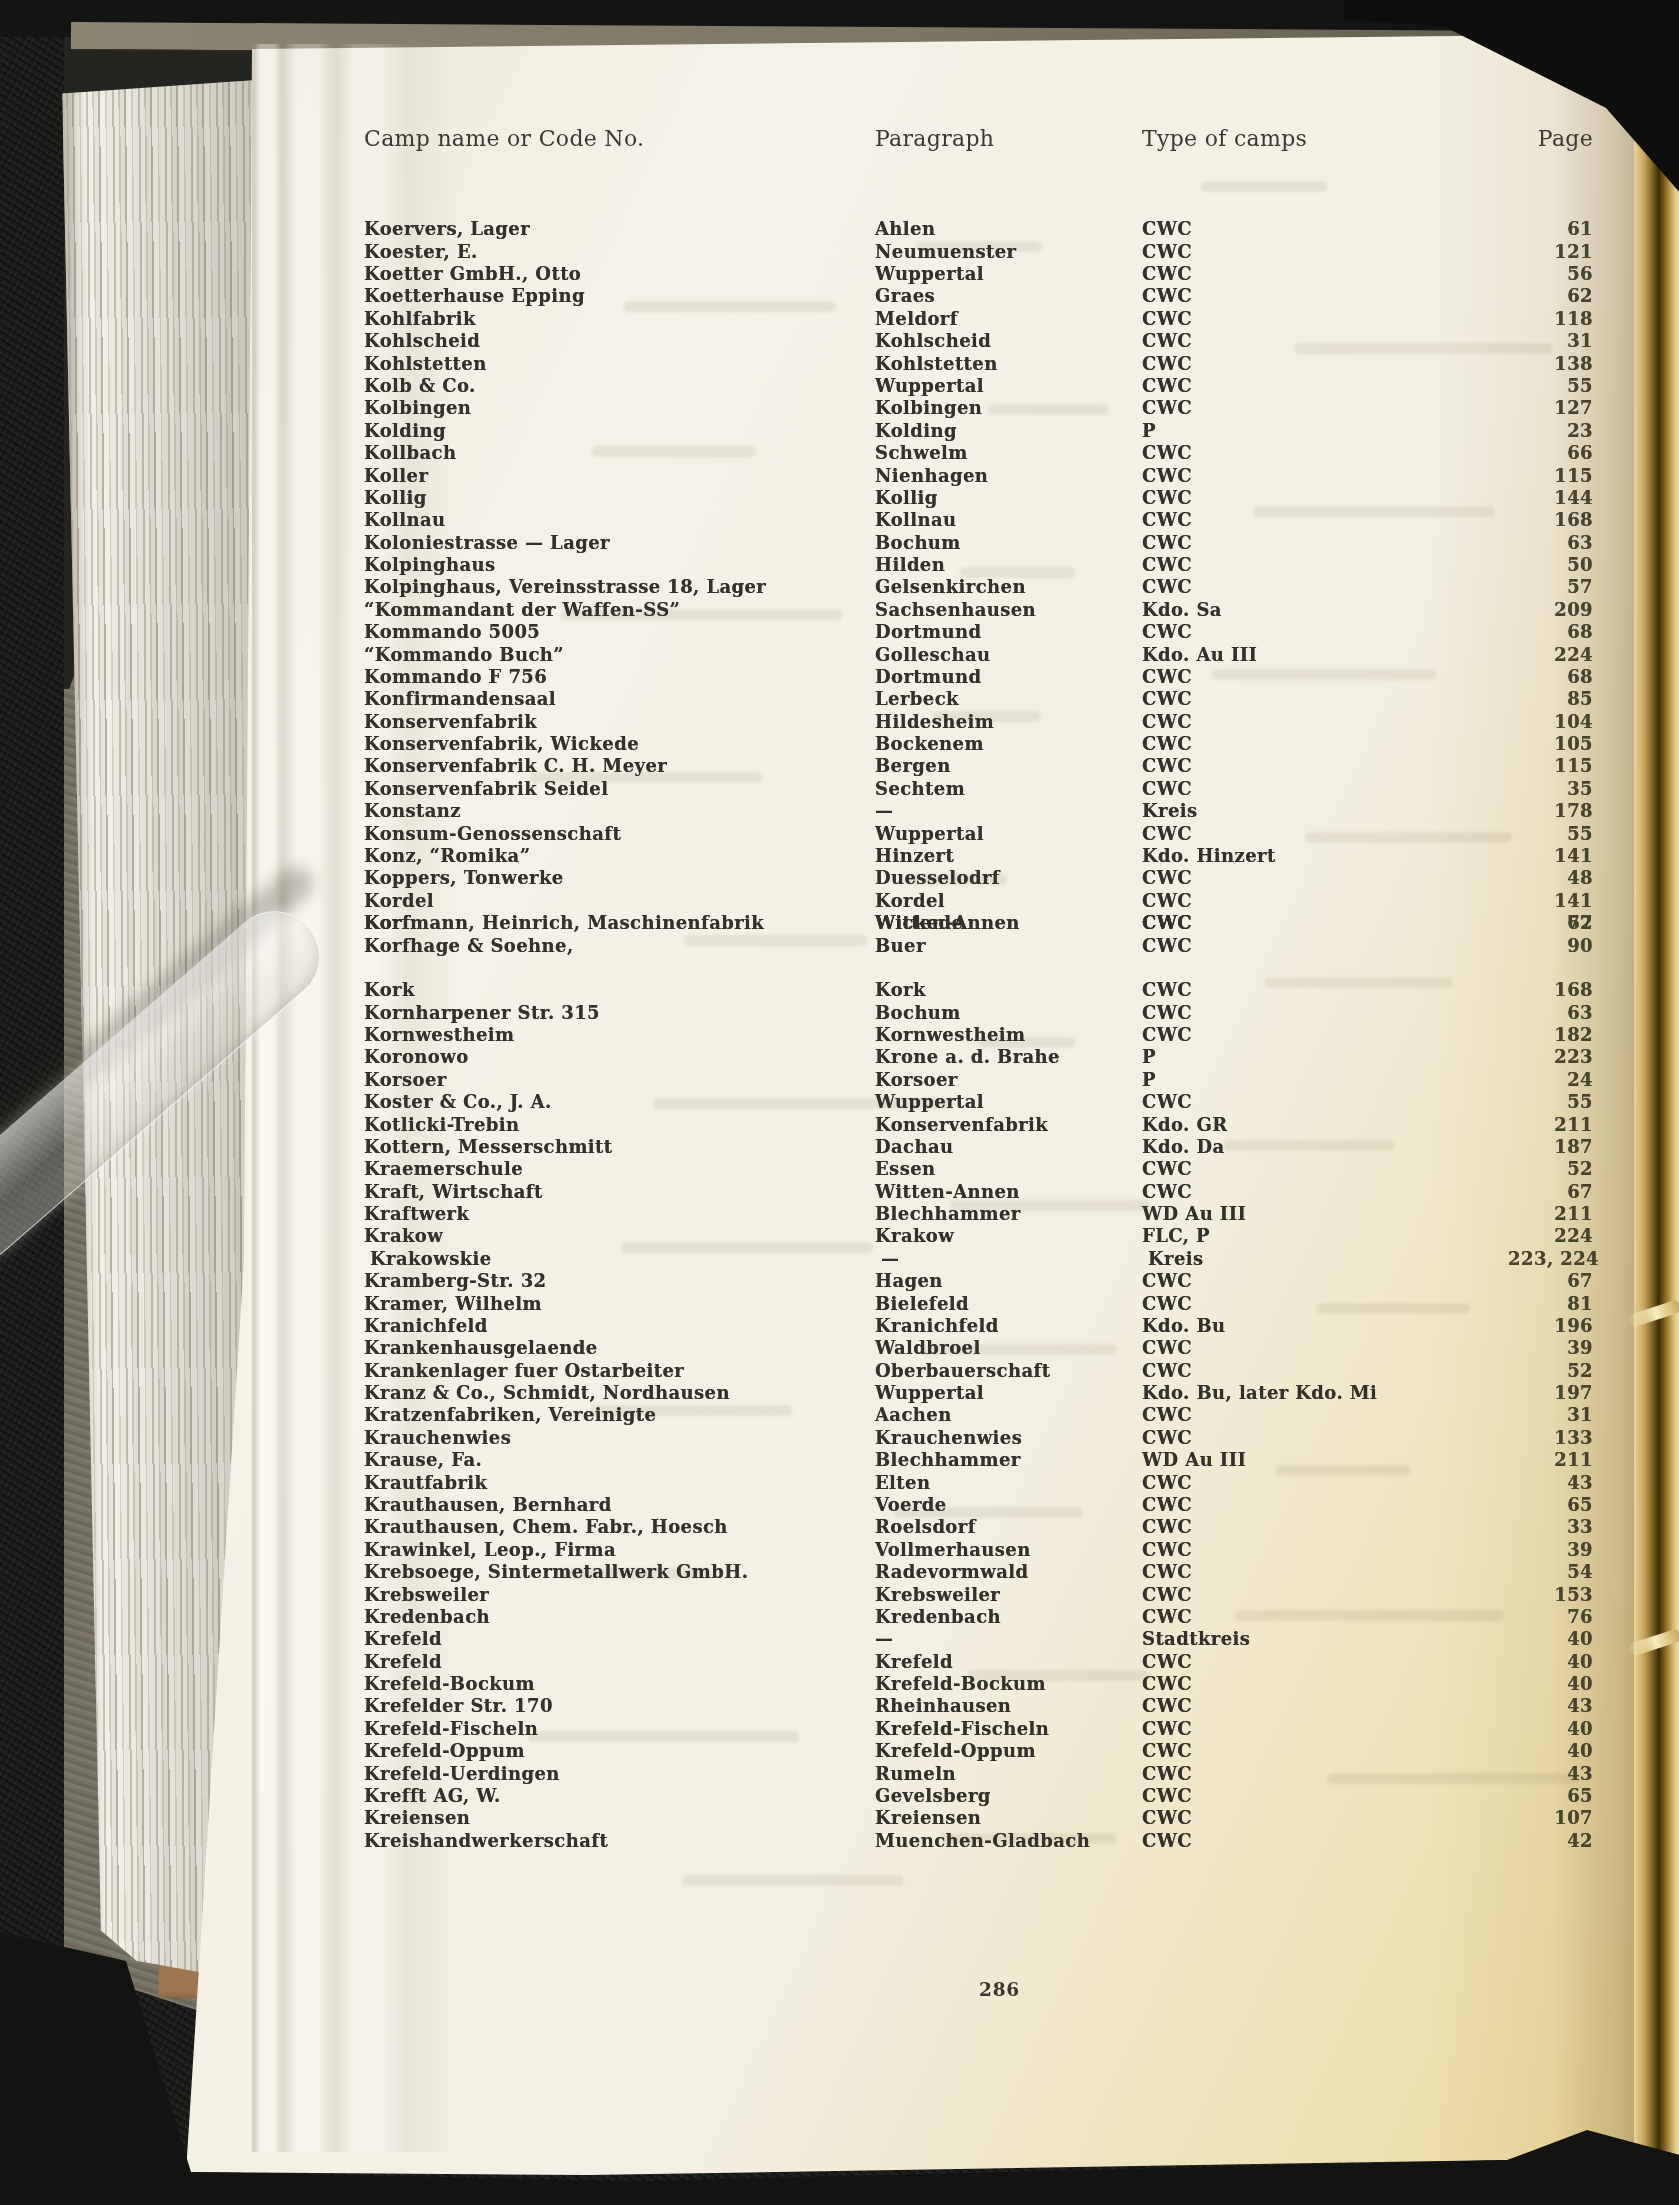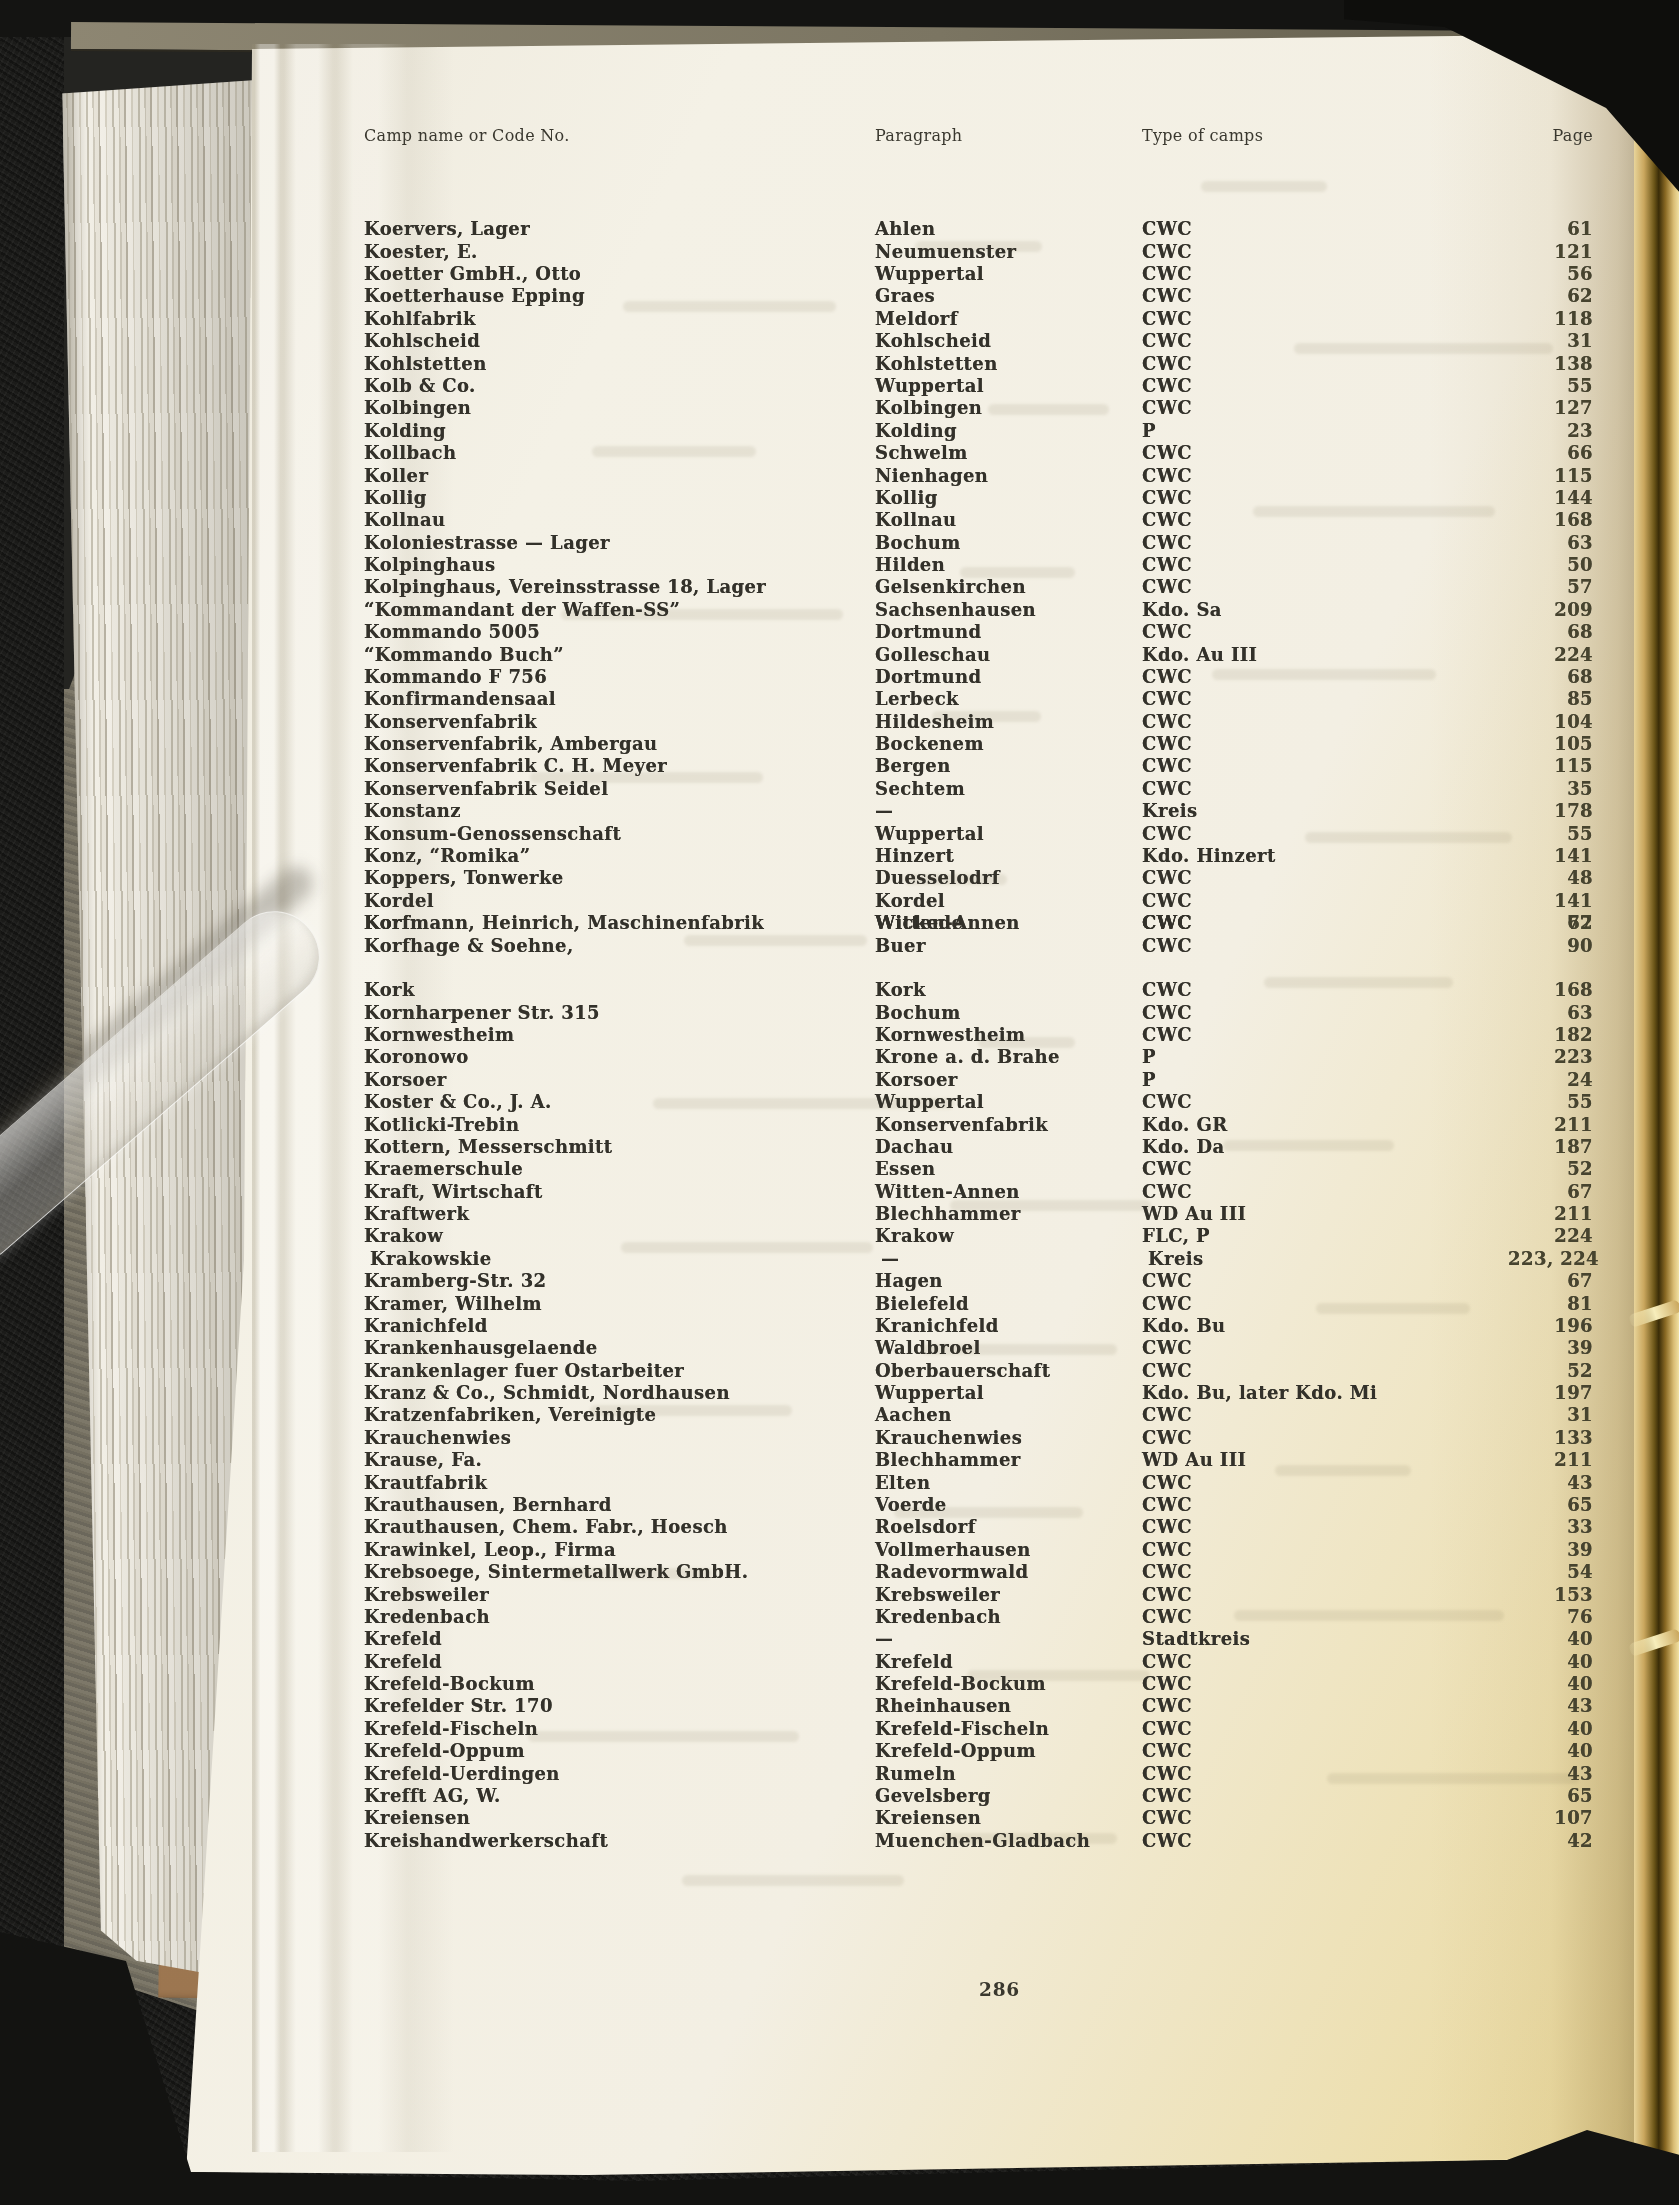--- a/index.html
+++ b/index.html
@@ -93,21 +93,21 @@
     left:-59px;top:1201px;width:485px;height:89px;border-radius:45px;
     background:linear-gradient(180deg, rgba(252,252,250,0.60), rgba(235,232,224,0.34) 55%, rgba(210,206,196,0.42));
     border:1.7px solid rgba(250,250,248,0.55);
     box-shadow:0 0 13.4px rgba(255,255,255,0.28), inset 0 -5px 8.4px rgba(120,115,100,0.18);
     transform:rotate(-41deg);transform-origin:left center;
   }
   
   #ghost .g{position:absolute;height:11px;border-radius:5.9px;background:#7d7354;opacity:0.12;filter:blur(1.7px);}
   
   #content{position:absolute;left:0;top:0;width:1680px;height:2205px;color:#33312a;}
-  .hdr span{position:absolute;top:126px;font-size:16px;font-weight:400;letter-spacing:0.3px;color:#3a382f;}
+  .hdr span{position:absolute;top:126px;font-size:22px;font-weight:400;letter-spacing:0.3px;color:#3a382f;}
   .h-camp{left:364px;} .h-para{left:875px;} .h-type{left:1142px;}
   .h-page{left:1377px;width:216px;text-align:right;}
   .row{position:absolute;left:0;width:1680px;height:23px;font-size:18px;font-weight:700;letter-spacing:0.4px;}
   .row .c{position:absolute;white-space:nowrap;text-shadow:0 0 0.4px rgba(40,38,30,0.65);}
   .c-name{left:364px;} .c-para{left:875px;} .c-type{left:1142px;}
   .c-page{left:1377px;width:216px;text-align:right;color:#47442f;}
   .footer{position:absolute;top:1979px;left:949px;width:101px;text-align:center;font-size:18.5px;font-weight:700;color:#3a382e;letter-spacing:0.8px;}
 </style>
 </head>
 <body>
@@ -311,21 +311,21 @@
           <span class="c c-type">CWC</span>
           <span class="c c-page">85</span>
         </div>
         <div class="row" style="top: 711px;">
           <span class="c c-name">Konservenfabrik</span>
           <span class="c c-para">Hildesheim</span>
           <span class="c c-type">CWC</span>
           <span class="c c-page">104</span>
         </div>
         <div class="row" style="top: 733px;">
-          <span class="c c-name">Konservenfabrik, Ambergau</span>
+          <span class="c c-name">Konservenfabrik, Wickede</span>
           <span class="c c-para">Bockenem</span>
           <span class="c c-type">CWC</span>
           <span class="c c-page">105</span>
         </div>
         <div class="row" style="top: 755px;">
           <span class="c c-name">Konservenfabrik C. H. Meyer</span>
           <span class="c c-para">Bergen</span>
           <span class="c c-type">CWC</span>
           <span class="c c-page">115</span>
         </div>

